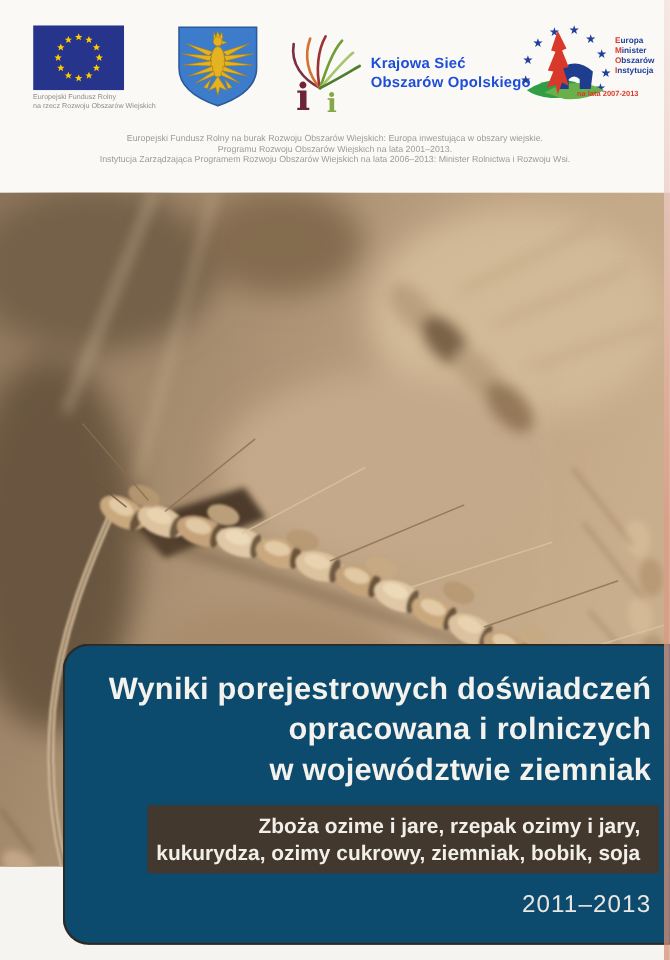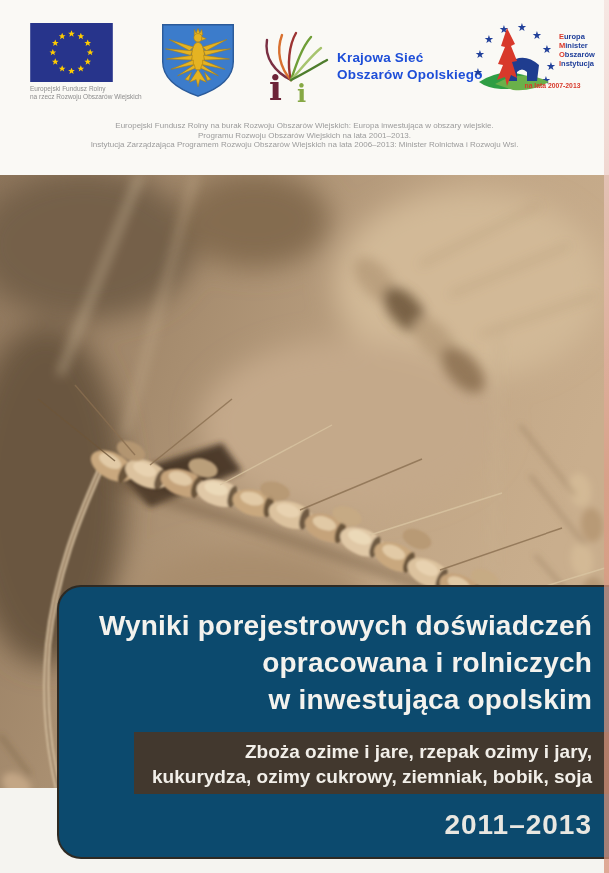--- a/index.html
+++ b/index.html
@@ -26,25 +26,25 @@
 
   
   .photo{position:absolute;left:0;top:175px;width:609px;height:613px;}
 
   
   .panel{position:absolute;left:57px;top:553px;width:552px;height:274px;z-index:2;
          background:#0c4a6e;border:2px solid #2e2a23;border-right:none;
          border-radius:24px 0 0 24px;box-sizing:border-box;margin-top:32px;}
   .title{margin:20px 17px 0 0;text-align:right;color:#f4f2ed;font-weight:bold;
          font-size:28px;line-height:37px;letter-spacing:.2px;}
-  .sub-band{position:absolute;left:75px;right:0;top:145px;height:62px;background:#42382e;}
+  .sub-band{position:absolute;left:75px;right:10px;top:145px;height:62px;background:#42382e;}
   .subtitle{margin:7px 17px 0 0;text-align:right;color:#f2efe9;font-weight:bold;
             font-size:19px;line-height:25px;}
-  .years{position:absolute;right:17px;top:222px;color:#e9e7e1;font-weight:bold;
-         font-size:28px;letter-spacing:1px;}
+  .years{position:absolute;right:17px;top:222px;color:#e9e7e1;font-weight:normal;
+         font-size:22px;letter-spacing:1px;}
 
   .scan-edge{position:absolute;right:0;top:0;bottom:0;width:5px;z-index:6;
              background:linear-gradient(#f4e0dc 0%,#edc9c2 20%,#dc9c88 55%,#d79078 100%);opacity:.75;}
 </style>
 </head>
 <body>
 
 <div class="cover">
 
   <div class="header">
@@ -334,21 +334,21 @@
       <path d="M560,450 L609,430" stroke="#8a6f50"></path>
       <path d="M115,286 L38,224" stroke="#6e5639"></path>
       <path d="M135,280 L75,210" stroke="#8a6f50"></path>
     </g>
   </svg>
 
   <div class="panel">
     <div class="title">
       <div>Wyniki porejestrowych doświadczeń</div>
       <div>opracowana i rolniczych</div>
-      <div>w inwestująca opolskim</div>
+      <div>w województwie ziemniak</div>
     </div>
     <div class="sub-band">
       <div class="subtitle">
         <div>Zboża ozime i jare, rzepak ozimy i jary,</div>
         <div>kukurydza, ozimy cukrowy, ziemniak, bobik, soja</div>
       </div>
     </div>
     <div class="years">2011–2013</div>
   </div>
 

